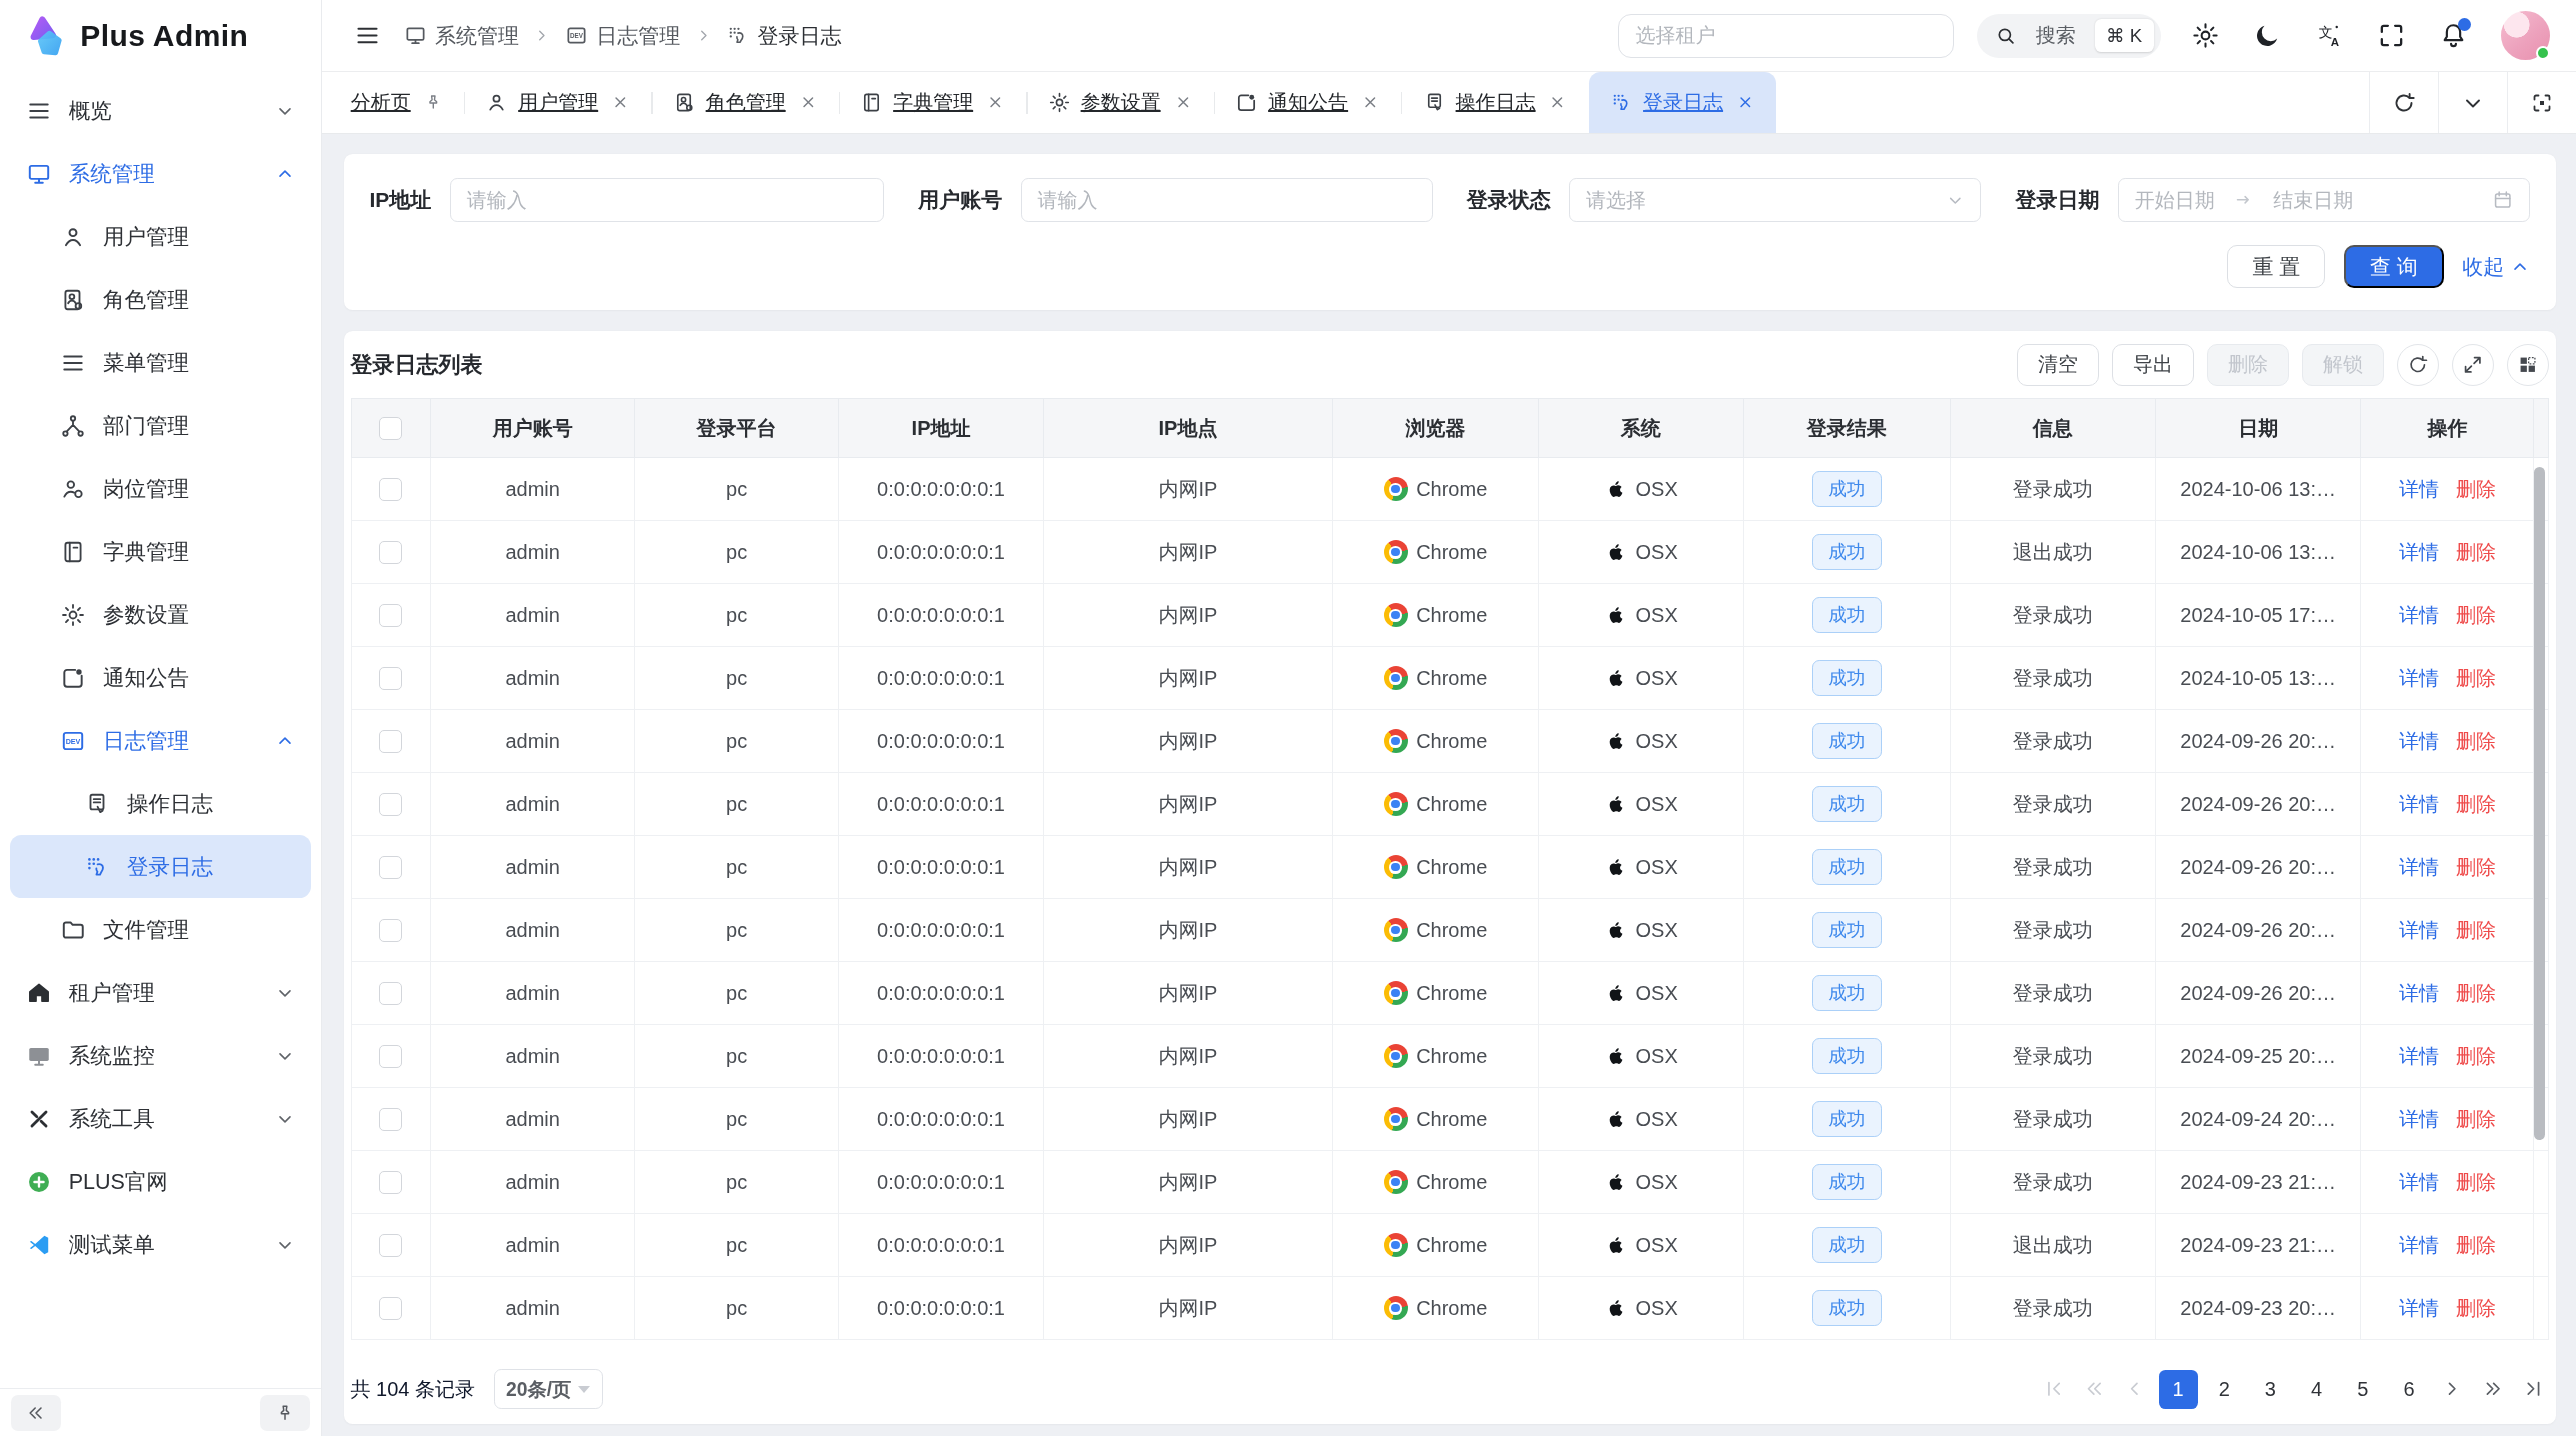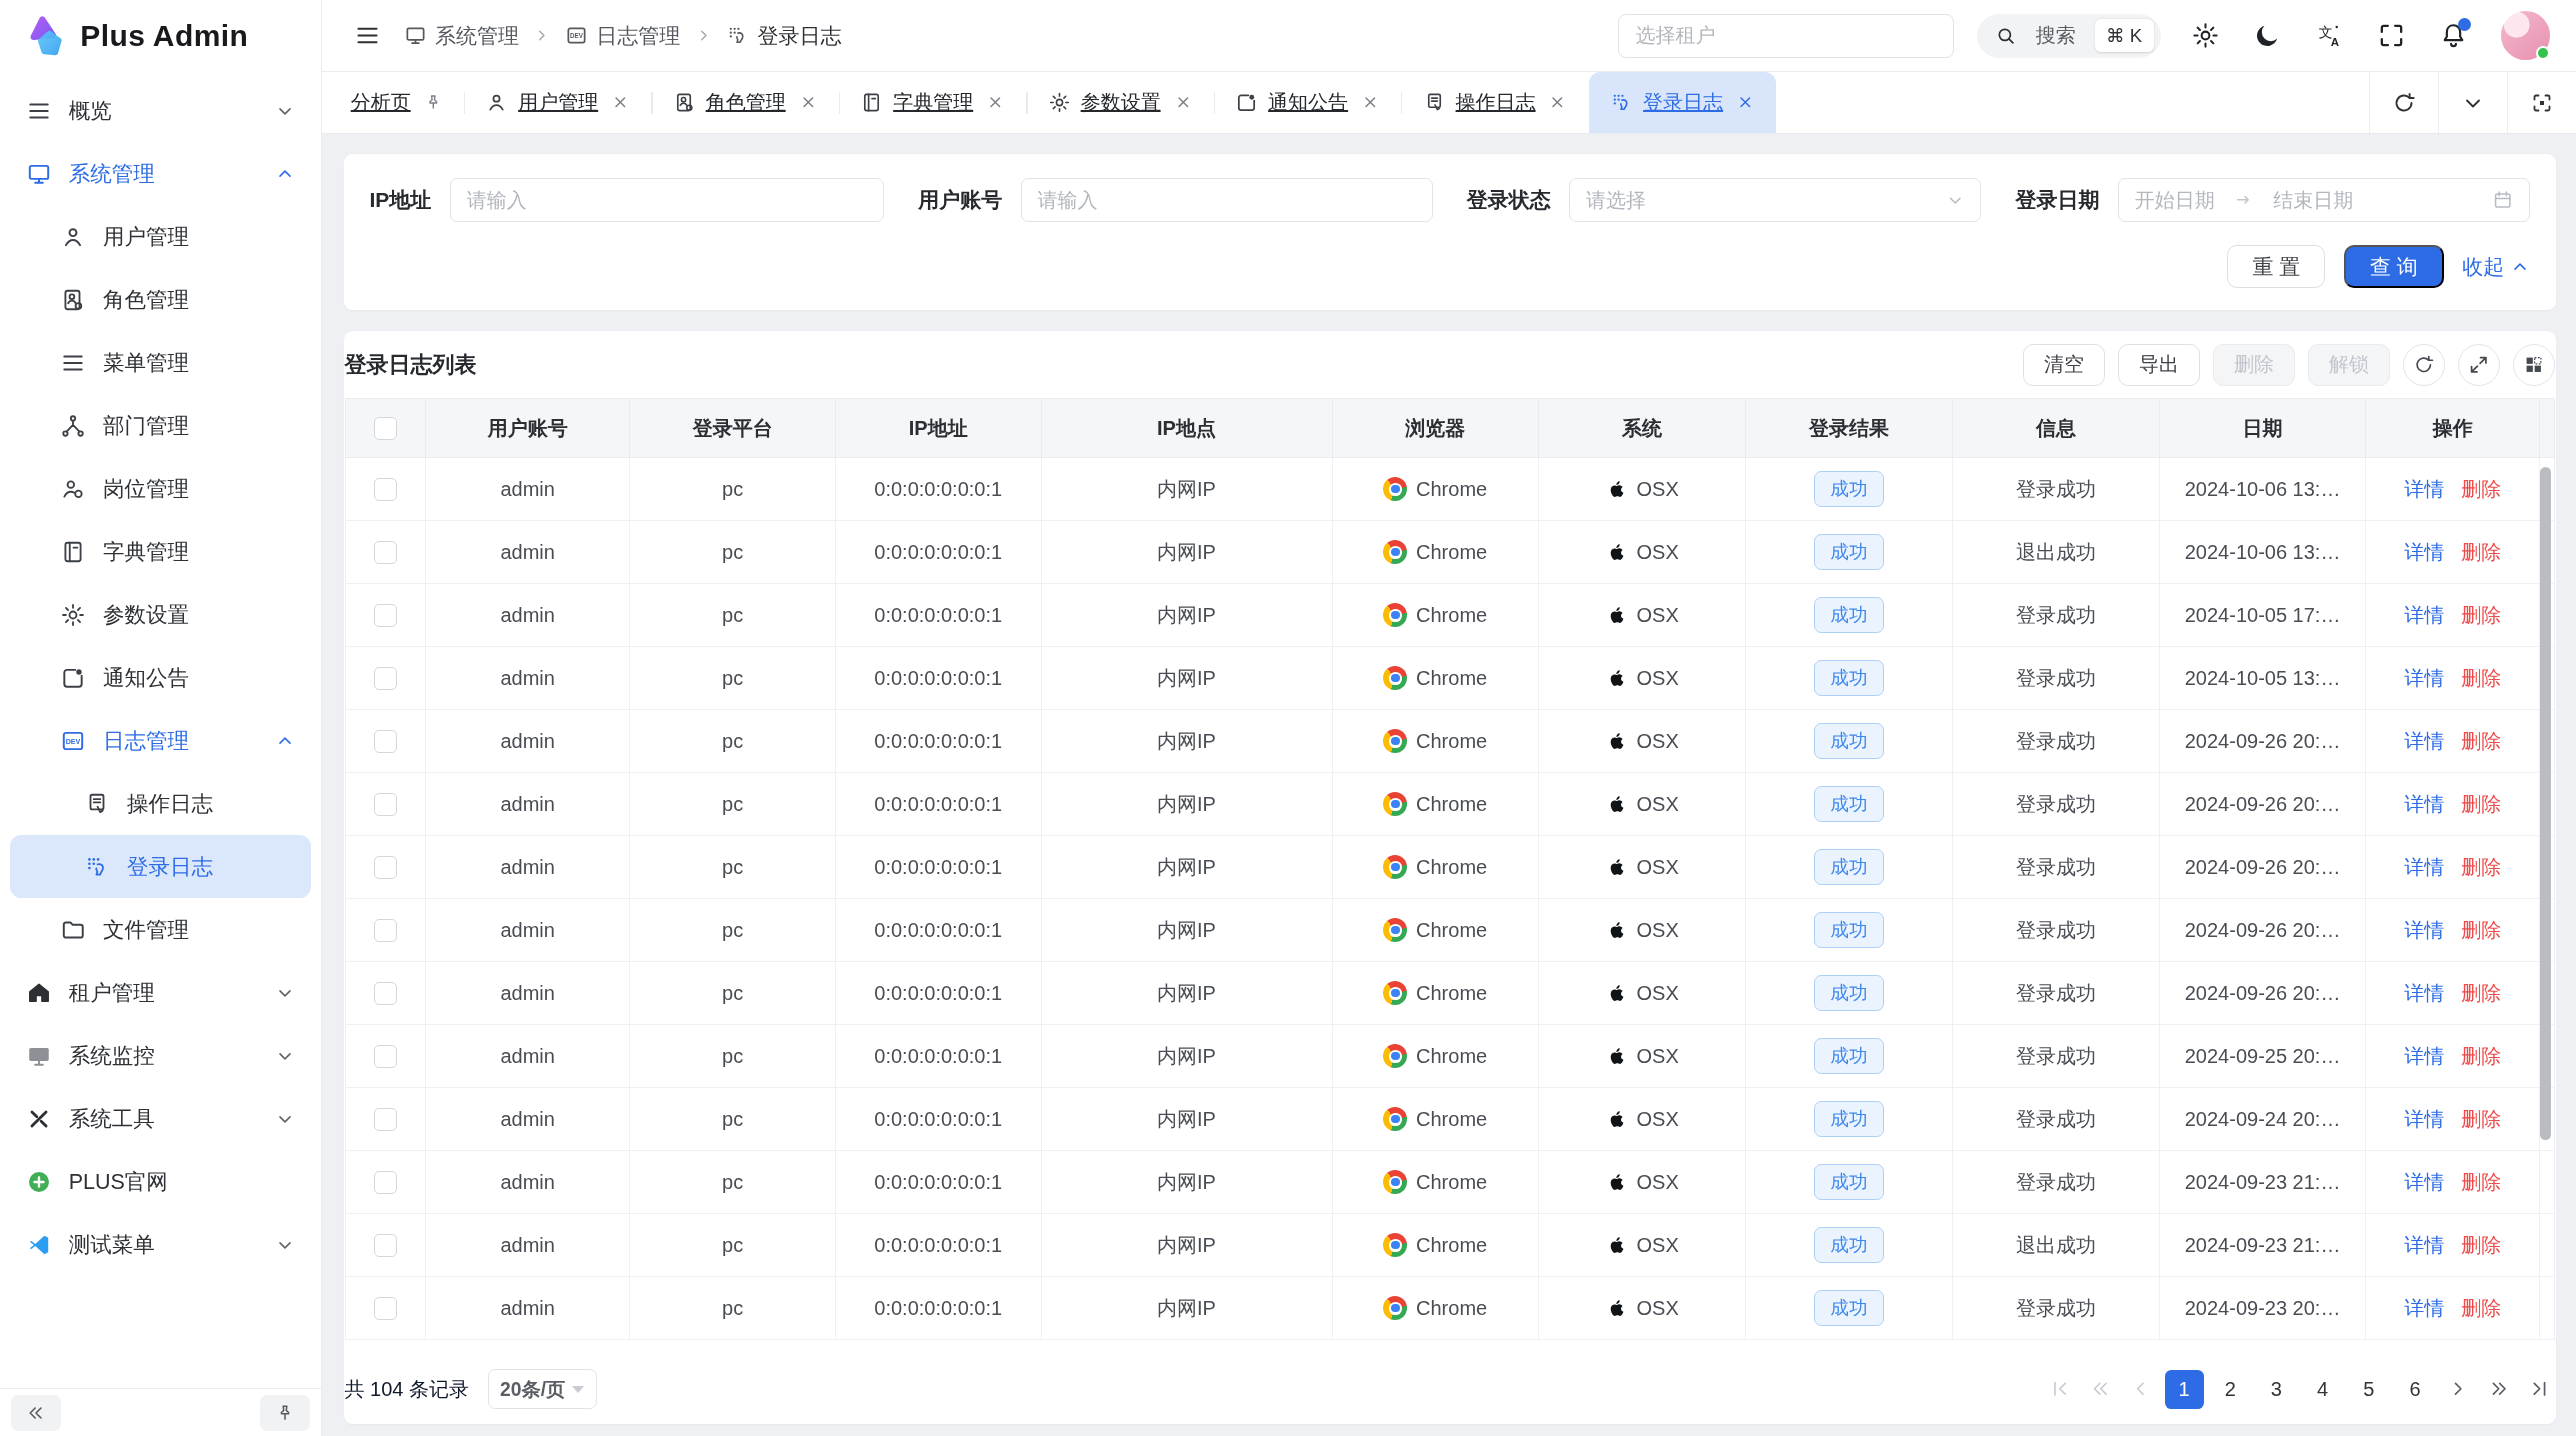--- a/index.html
+++ b/index.html
@@ -30,21 +30,21 @@
 
   
   .header { height:72px; background:#fff; border-bottom:1.4px solid #ecedef; display:flex; align-items:center; padding:0 26px 0 31.5px; gap:23px; }
   .hamburger { width:27px; height:27px; color:#2c2f33; cursor:pointer; flex:0 0 auto; }
   .crumbs { display:flex; align-items:center; gap:14.3px; }
   .crumb { display:flex; align-items:center; gap:8.6px; color:#55595f; font-size:21px; cursor:pointer; }
   .crumb .cico { width:23px; height:23px; color:#55595f; }
   .crumb.current { color:#2b2e33; }
   .crumb-sep { color:#a3a7ad; width:17px; height:17px; }
   .hspacer { flex:1; }
-  .tenant-input { width:336px; height:44px; border:1.4px solid #dfe2e7; border-radius:8px; background:#fff; display:flex; align-items:center; padding:0 17px; color:#b3b7bd; font-size:20px; cursor:text; }
+  .tenant-input { width:336px; height:44px; border:1.4px solid #dfe2e7; border-radius:13px; background:#fff; display:flex; align-items:center; padding:0 17px; color:#b3b7bd; font-size:20px; cursor:text; }
   .search-pill { height:44px; border-radius:22px; background:#f2f3f5; display:flex; align-items:center; gap:19px; padding:0 7.2px 0 18.6px; cursor:pointer; }
   .search-pill .sico { width:21.5px; height:21.5px; color:#2c2f33; }
   .search-pill .slabel { color:#5a5e64; }
   .kbd { height:33px; background:#fff; border-radius:6.4px; padding:0 11.4px; display:flex; align-items:center; font-size:18.6px; color:#303237; box-shadow:0 0.7px 2.1px rgba(0,0,0,.14); }
   .hicons { display:flex; align-items:center; gap:33px; margin-left:7.2px; }
   .hicon { width:29px; height:29px; color:#1f2227; cursor:pointer; position:relative; }
   .hicon svg { width:29px; height:29px; }
   .bell-dot { position:absolute; top:-2.9px; right:-2.9px; width:13px; height:13px; border-radius:50%; background:#2d6ce5; }
   .avatar { width:49px; height:49px; border-radius:50%; position:relative; cursor:pointer; flex:0 0 49px;
     background:radial-gradient(circle at 32% 28%, #fde6ee 0 26%, transparent 27%), linear-gradient(140deg,#f6bdd0 0%, #eda2bd 55%, #e890ae 100%); }
@@ -77,21 +77,21 @@
   .dr-arrow { width:21.5px; height:21.5px; color:#c3c7cd; margin:0 18.6px; flex:0 0 21.5px; }
   .dr-cal { margin-left:auto; width:21.5px; height:21.5px; color:#b7bbc2; }
   .fbtns { margin-top:23px; display:flex; justify-content:flex-end; align-items:center; gap:18.6px; }
   .btn { height:43px; padding:0 24px; border-radius:10px; font-size:21px; display:flex; align-items:center; justify-content:center; cursor:pointer; white-space:nowrap; }
   .btn-plain { border:1.4px solid #dcdfe4; background:#fff; color:#3f4348; }
   .btn-primary { background:#2d6ce5; color:#fff; }
   .collapse-link { color:#2d6ce5; display:flex; align-items:center; gap:5.7px; cursor:pointer; font-size:21px; }
   .collapse-link svg { width:20px; height:20px; }
 
   
-  .table-card { flex:1; display:flex; flex-direction:column; overflow:hidden; padding:0 1px; }
+  .table-card { flex:1; display:flex; flex-direction:column; overflow:hidden; padding:0 7px; }
   .tc-head { height:67px; display:flex; align-items:center; flex:0 0 67px; }
   .tc-title { font-size:22px; font-weight:700; color:#26292e; }
   .tc-tools { margin-left:auto; display:flex; align-items:center; gap:13px; }
   .tbtn { height:42px; padding:0 20px; border-radius:10px; border:1.4px solid #dde0e5; background:#fff; font-size:20px; color:#3f4348; display:flex; align-items:center; cursor:pointer; }
   .tbtn.disabled { background:#f3f5f7; border-color:#e7eaee; color:#c2c6cd; cursor:not-allowed; }
   .circ { width:42px; height:42px; border-radius:50%; border:1.4px solid #e2e5e9; display:flex; align-items:center; justify-content:center; color:#45494f; cursor:pointer; }
   .circ svg { width:21.5px; height:21.5px; }
 
   .table-wrap { position:relative; flex:1; overflow:hidden; }
   table { width:100%; border-collapse:collapse; table-layout:fixed; }

